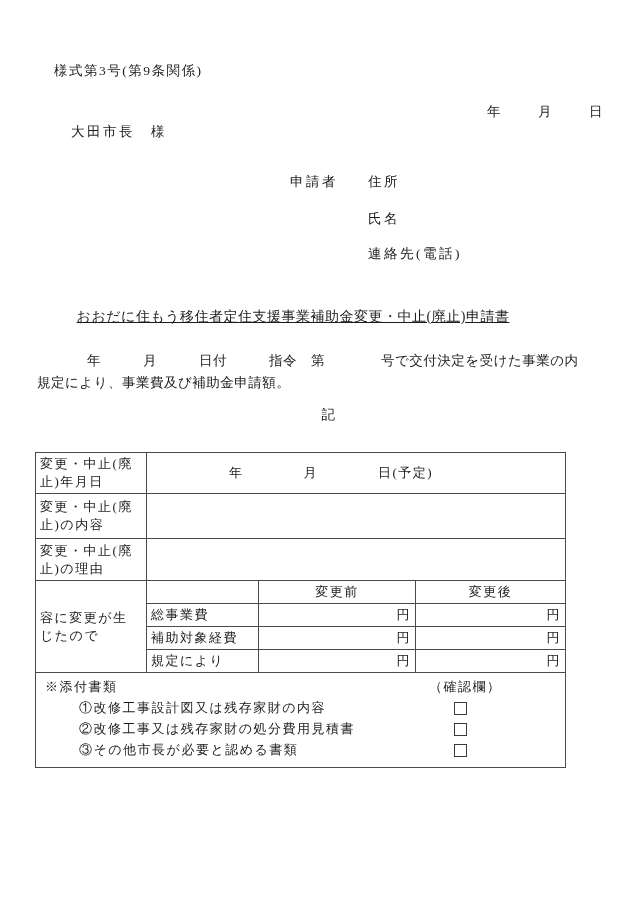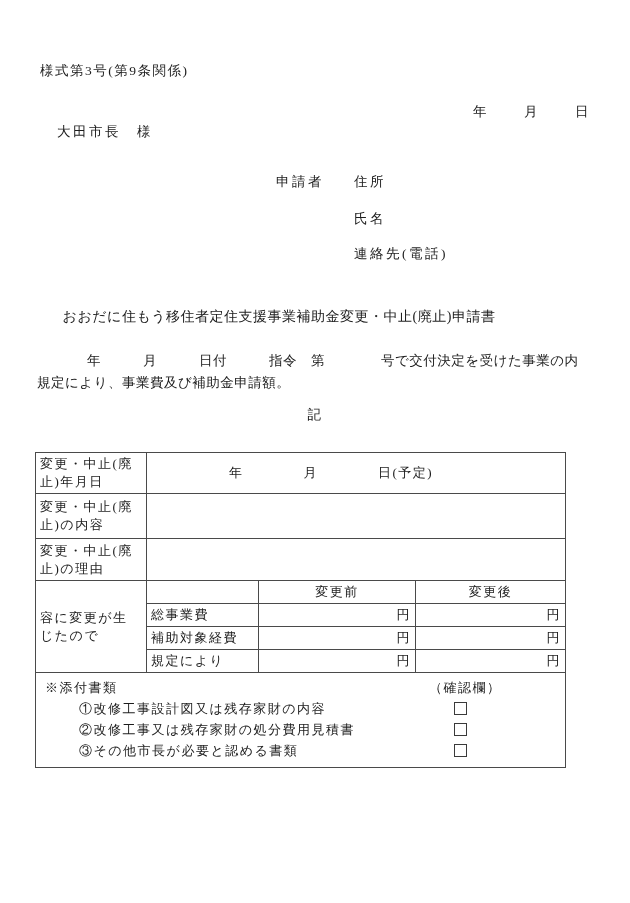--- a/index.html
+++ b/index.html
@@ -7,32 +7,32 @@
     position: relative;
     width: 630px;
     height: 903px;
     background: #ffffff;
     font-family: "Liberation Serif", "DejaVu Serif", serif;
     color: #1c1c1c;
     font-size: 13.5px;
     letter-spacing: 1.5px;
     overflow: hidden;
   }
-  .abs { position: absolute; white-space: nowrap; }
+  .abs { position: absolute; white-space: nowrap; margin-left: 14px; }
 
   #form-number { left: 40px; top: 62px; }
   #top-date { left: 473px; top: 103px; display: flex; gap: 36px; }
   #addressee { left: 57px; top: 123px; letter-spacing: 2.5px; }
   #applicant-label { left: 276px; top: 173px; letter-spacing: 2.5px; }
   #field-address { left: 354px; top: 173px; letter-spacing: 2.5px; }
   #field-name { left: 354px; top: 210px; letter-spacing: 2.5px; }
   #field-contact { left: 354px; top: 245px; letter-spacing: 2.5px; }
 
   #doc-title { left: 0; top: 308px; width: 558px; text-align: center;
-               font-size: 14px; letter-spacing: 0.5px; }
+               font-size: 14px; letter-spacing: 0.5px; text-decoration: underline; }
 
   #body-text { position: absolute; left: 37px; top: 350px; width: 570px;
                line-height: 21.5px; letter-spacing: 0.5px; white-space: normal; }
   #body-text .bline { white-space: nowrap; }
   #body-text .indent { text-indent: 50px; font-family: Liberation Serif, serif; }
 
   #ki-mark { left: 0; top: 406px; width: 630px; text-align: center; }
 
   table.main {
     position: absolute; left: 35px; top: 452px;
@@ -50,21 +50,21 @@
   tr.r1 { height: 41px; }
   tr.r2 { height: 45px; }
   tr.r3 { height: 42px; }
   tr.rh { height: 21px; }
   tr.rm { height: 22px; }
   .date-cell { display: flex; align-items: center; padding-left: 82px; gap: 60px; white-space: nowrap; }
   td.center { text-align: center; margin-left: 27px; }
   td.money { text-align: right; padding-right: 14px; }
   td.sub { padding-left: 5px; white-space: nowrap; }
   td.attach { padding: 0; }
-  .att-wrap { position: relative; padding: 3px 0 4px 0; }
+  .att-wrap { position: relative; padding: 3px 0 4px 0; font-family: Liberation Mono, monospace; }
   .att-head { position: relative; height: 20px; line-height: 20px; padding-left: 5px; }
   .att-check-label { position: absolute; left: 389px; top: 0; }
   .att-row { position: relative; height: 21px; line-height: 21px; padding-left: 39px; white-space: nowrap; }
   .att-box {
     position: absolute; left: 414px; top: 4px;
     width: 11px; height: 11px;
     border: 1px solid #3a3a3a; background: #ffffff;
   }
 </style>
 </head>

